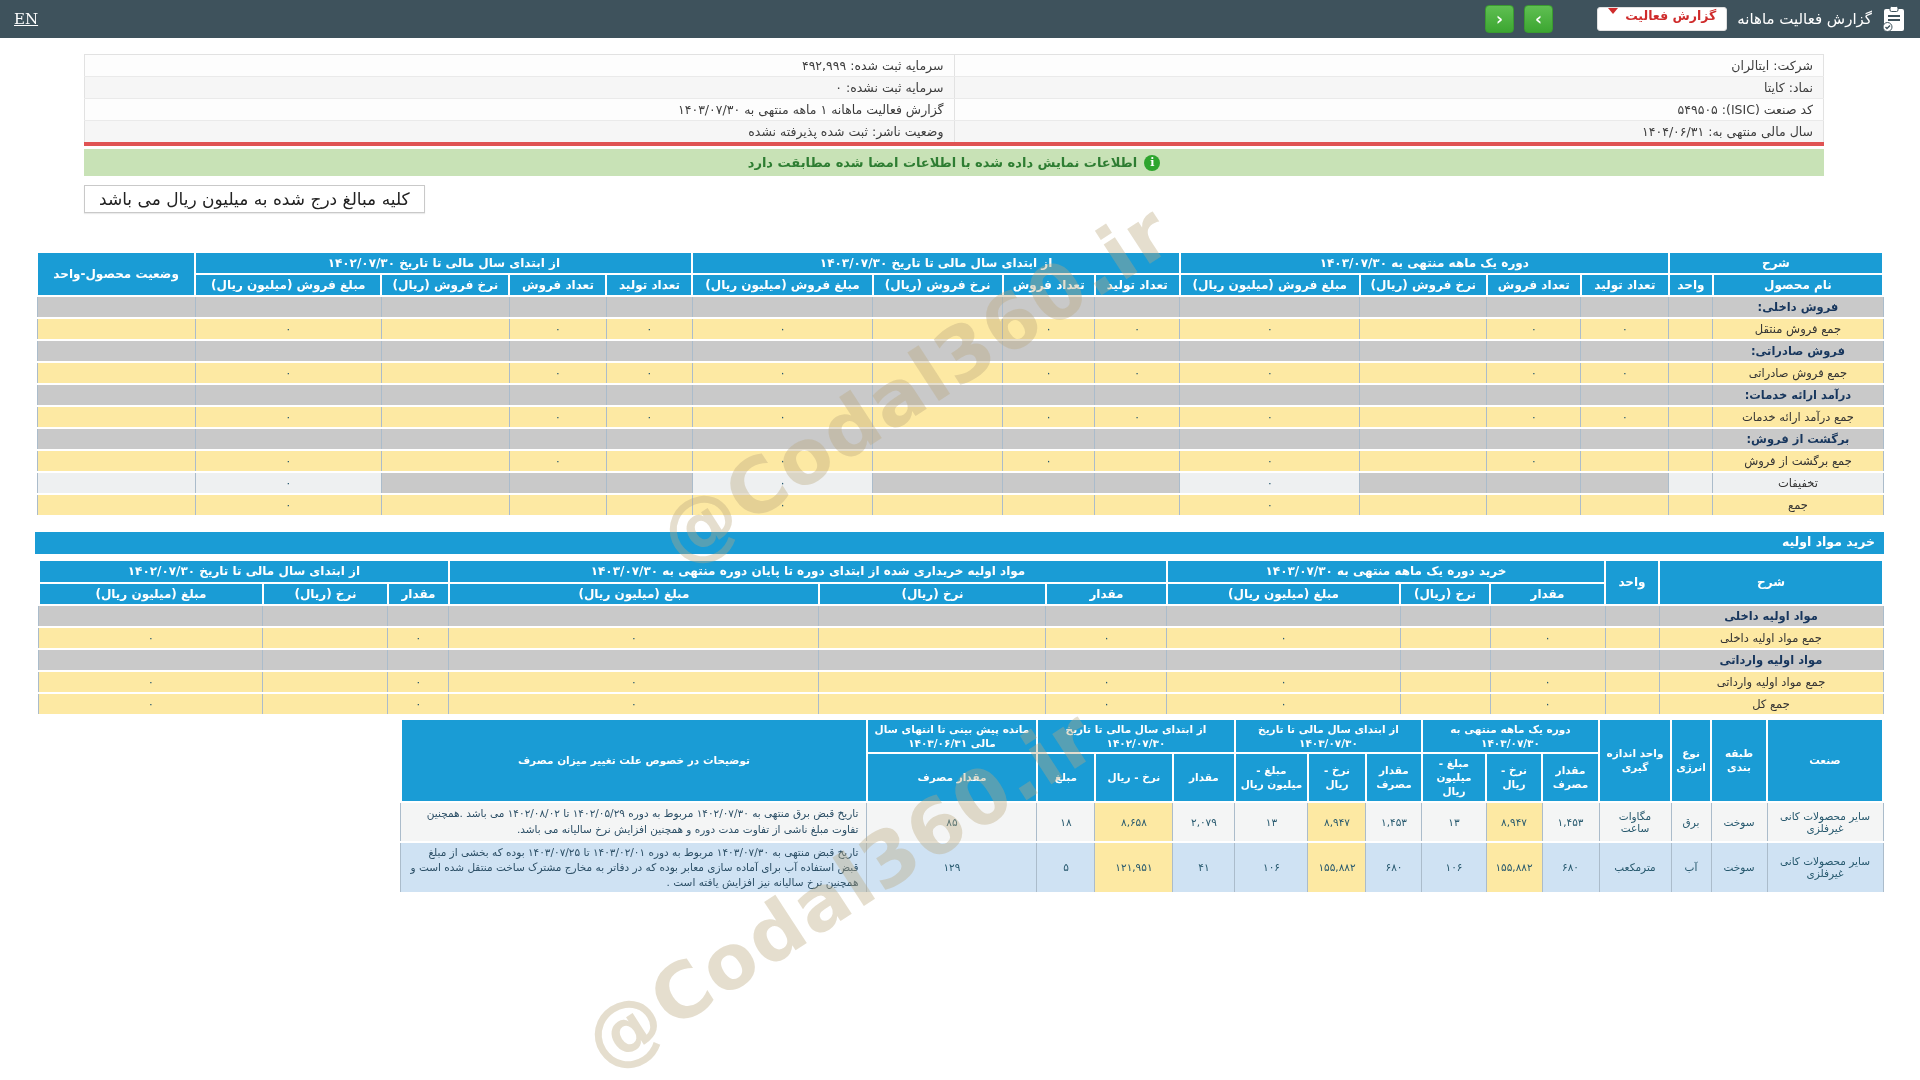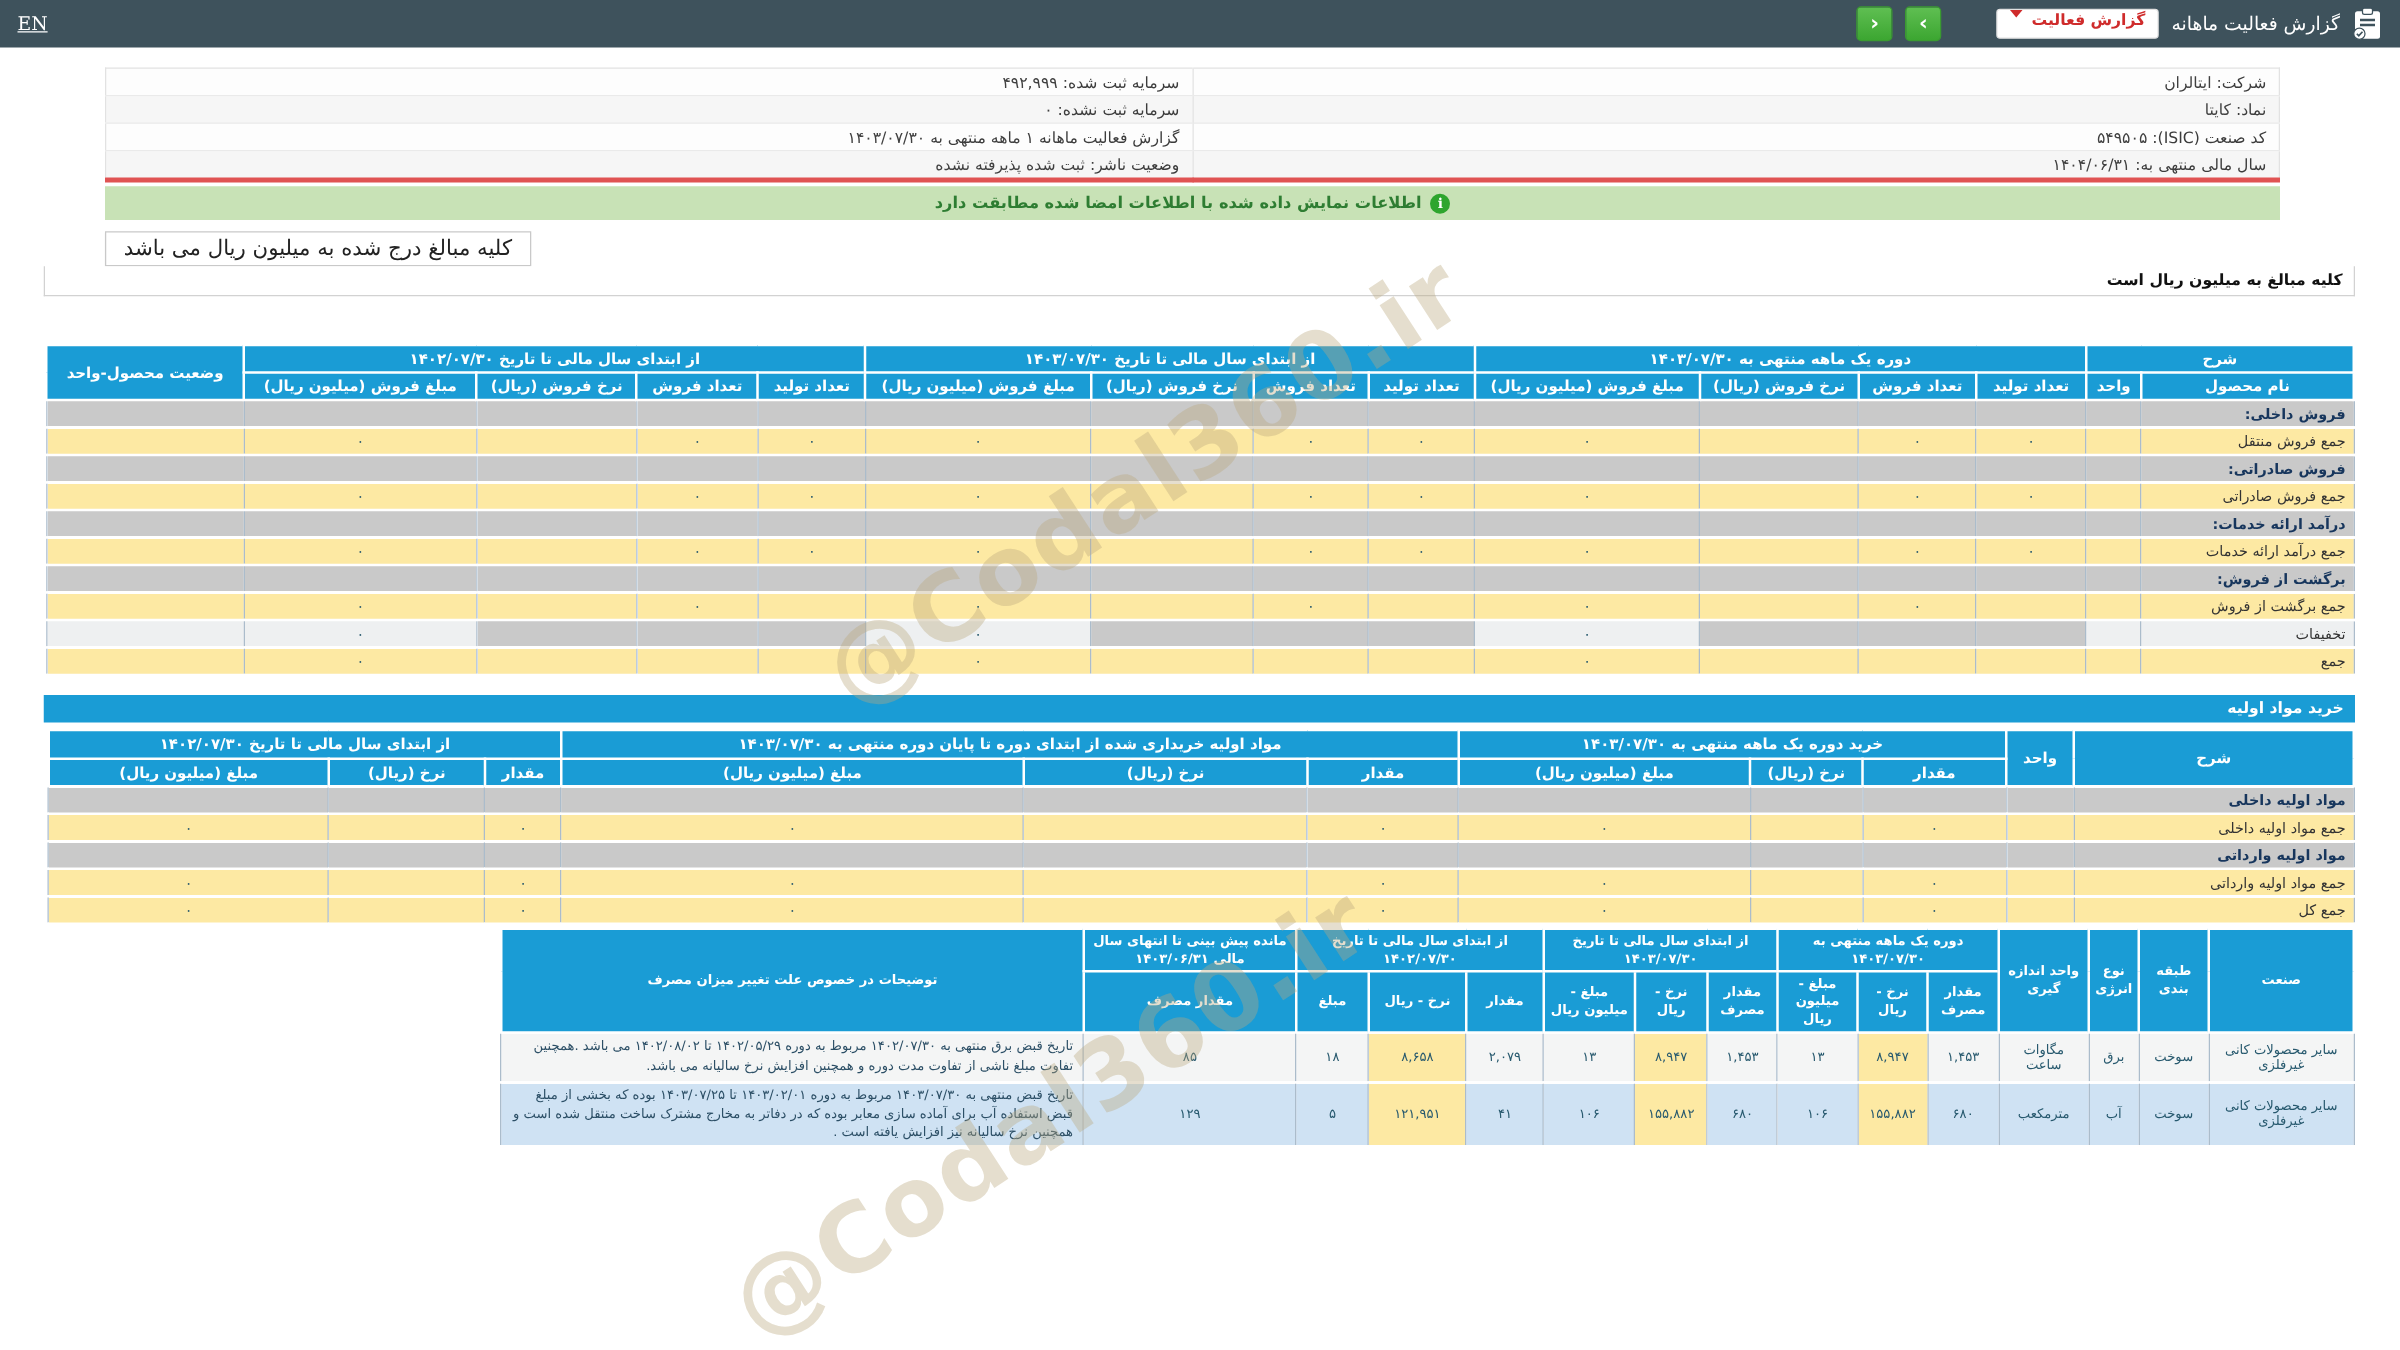--- a/index.html
+++ b/index.html
@@ -45,21 +45,21 @@
   .sec2 { margin-top:15px; }
   .sec3 { margin-top:43px; }
   .subtitle-row { height:24px; border:1px solid #d2d2d2; border-top:none; background:#fff; font-size:12.5px; font-weight:bold;
                   color:#111; padding:3px 9px 0 0; }
 
   
   table.grid { border-collapse:collapse; table-layout:fixed; direction:rtl; }
   .grid th { background:#1a9cd5; color:#fff; font-weight:bold; border:2px solid #fff; padding:2px 3px; font-size:12px; line-height:1.35; }
   .grid td { border:1px solid #abbccb; border-bottom:2px solid #fff; padding:2px 6px; height:22px;
              text-align:center; font-size:11.5px; color:#27596e; overflow:hidden; }
-  .grid td.name, .grid td.cat { text-align:right; }
+  .grid td.name, .grid td.cat { }
   .grid td.cat { font-weight:bold; color:#17365d; }
   .grid td.name { color:#333; }
   tr.r-cat td { background:#c9c9c9; }
   tr.r-sum td { background:#fde9a3; }
   tr.r-disc td { background:#eef0f1; }
   tr.r-disc td.dis { background:#c9c9c9; }
   #tbl-production { margin-top:38px; width:1848px; }
   #tbl-materials { margin-top:5px; width:1844px; }
 
   
@@ -153,21 +153,20 @@
 
     <div class="green-bar">
       <span class="info-circle">i</span>
       <span class="msg">اطلاعات نمایش داده شده با اطلاعات امضا شده مطابقت دارد</span>
     </div>
 
     <div class="million-note">کلیه مبالغ درج شده به میلیون ریال می باشد</div>
   </div>
 
   <div class="wide">
-    <div class="subtitle-row">کلیه مبالغ به میلیون ریال است</div>
     <table id="tbl-production" class="grid">
         <colgroup>
           <col style="width: 170px;">
           <col style="width: 44px;">
           <col style="width: 88px;">
           <col style="width: 94px;">
           <col style="width: 127px;">
           <col style="width: 180px;">
           <col style="width: 85px;">
           <col style="width: 92px;">

